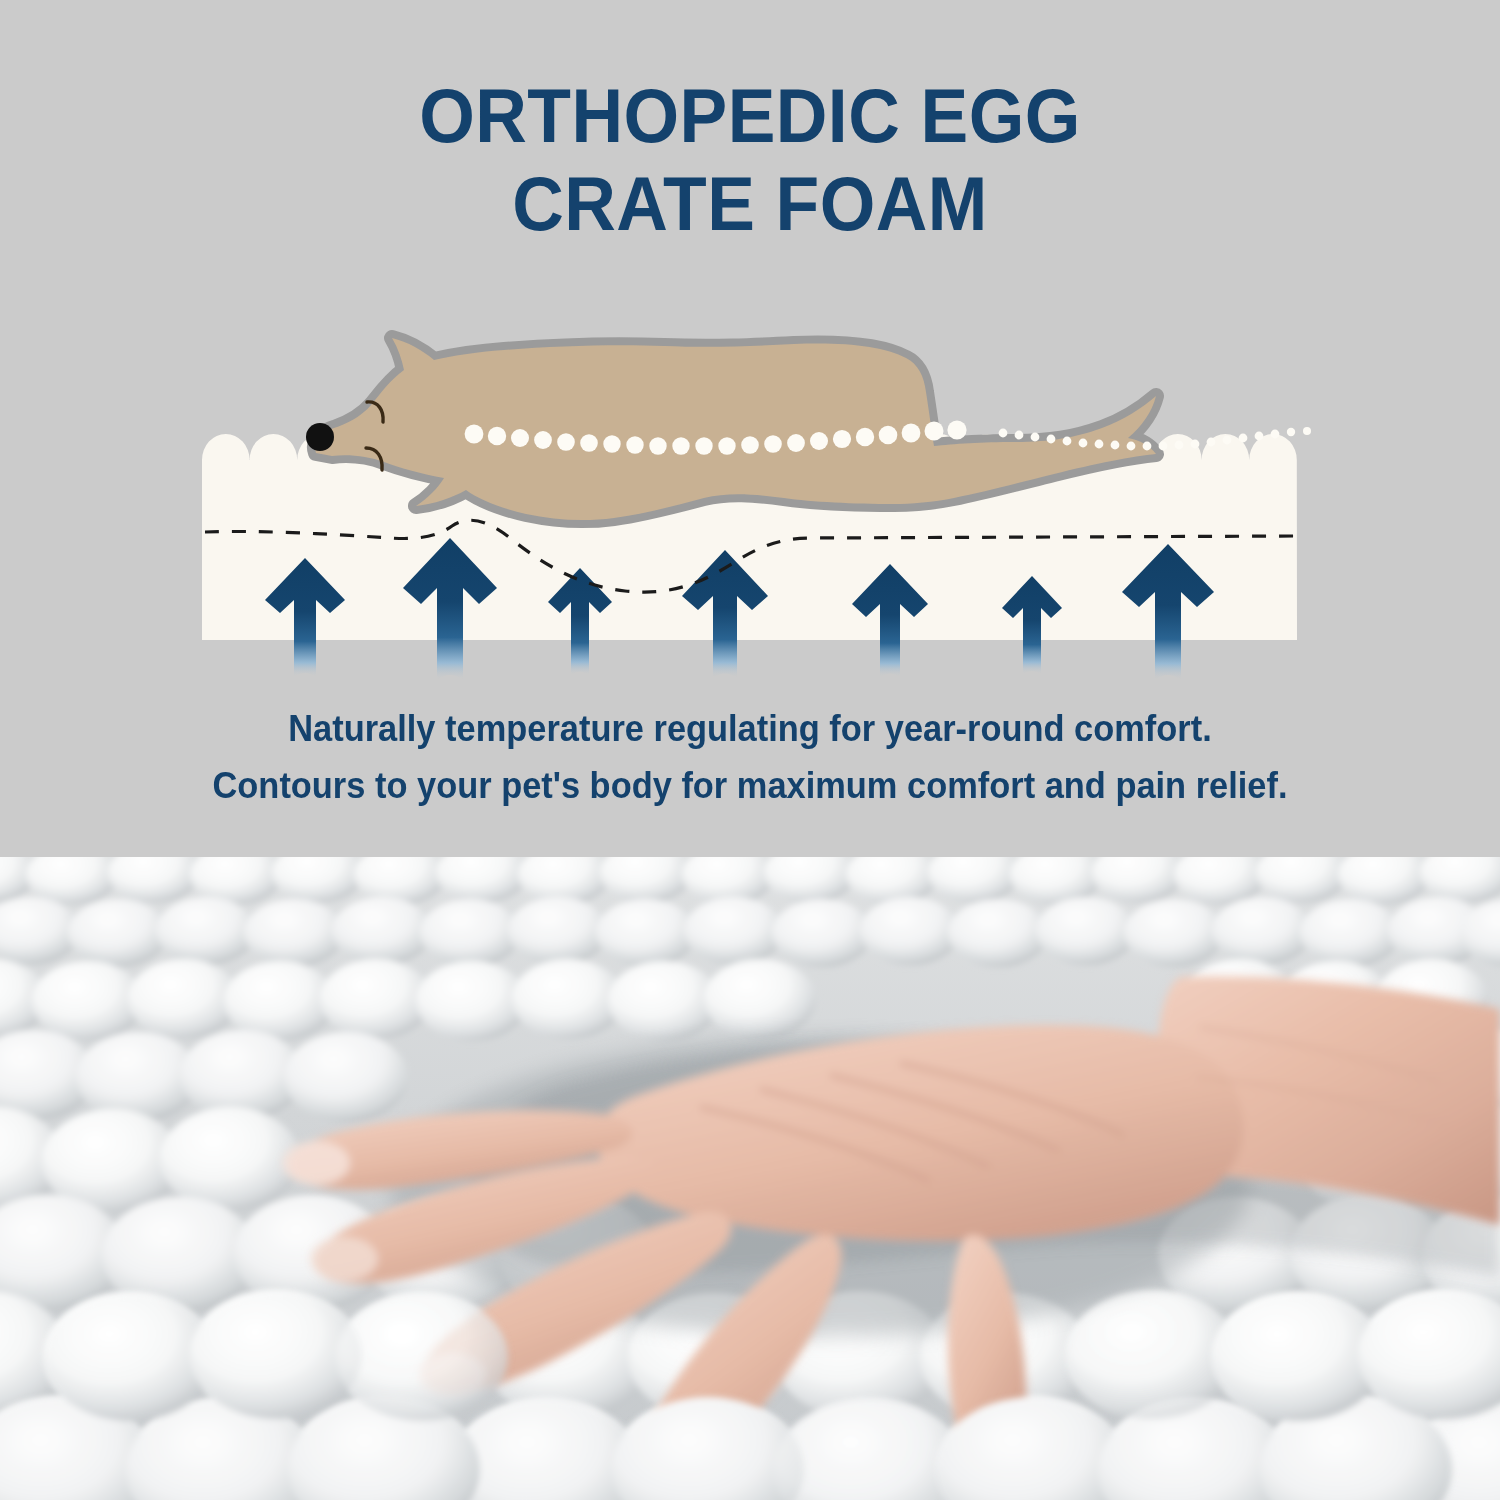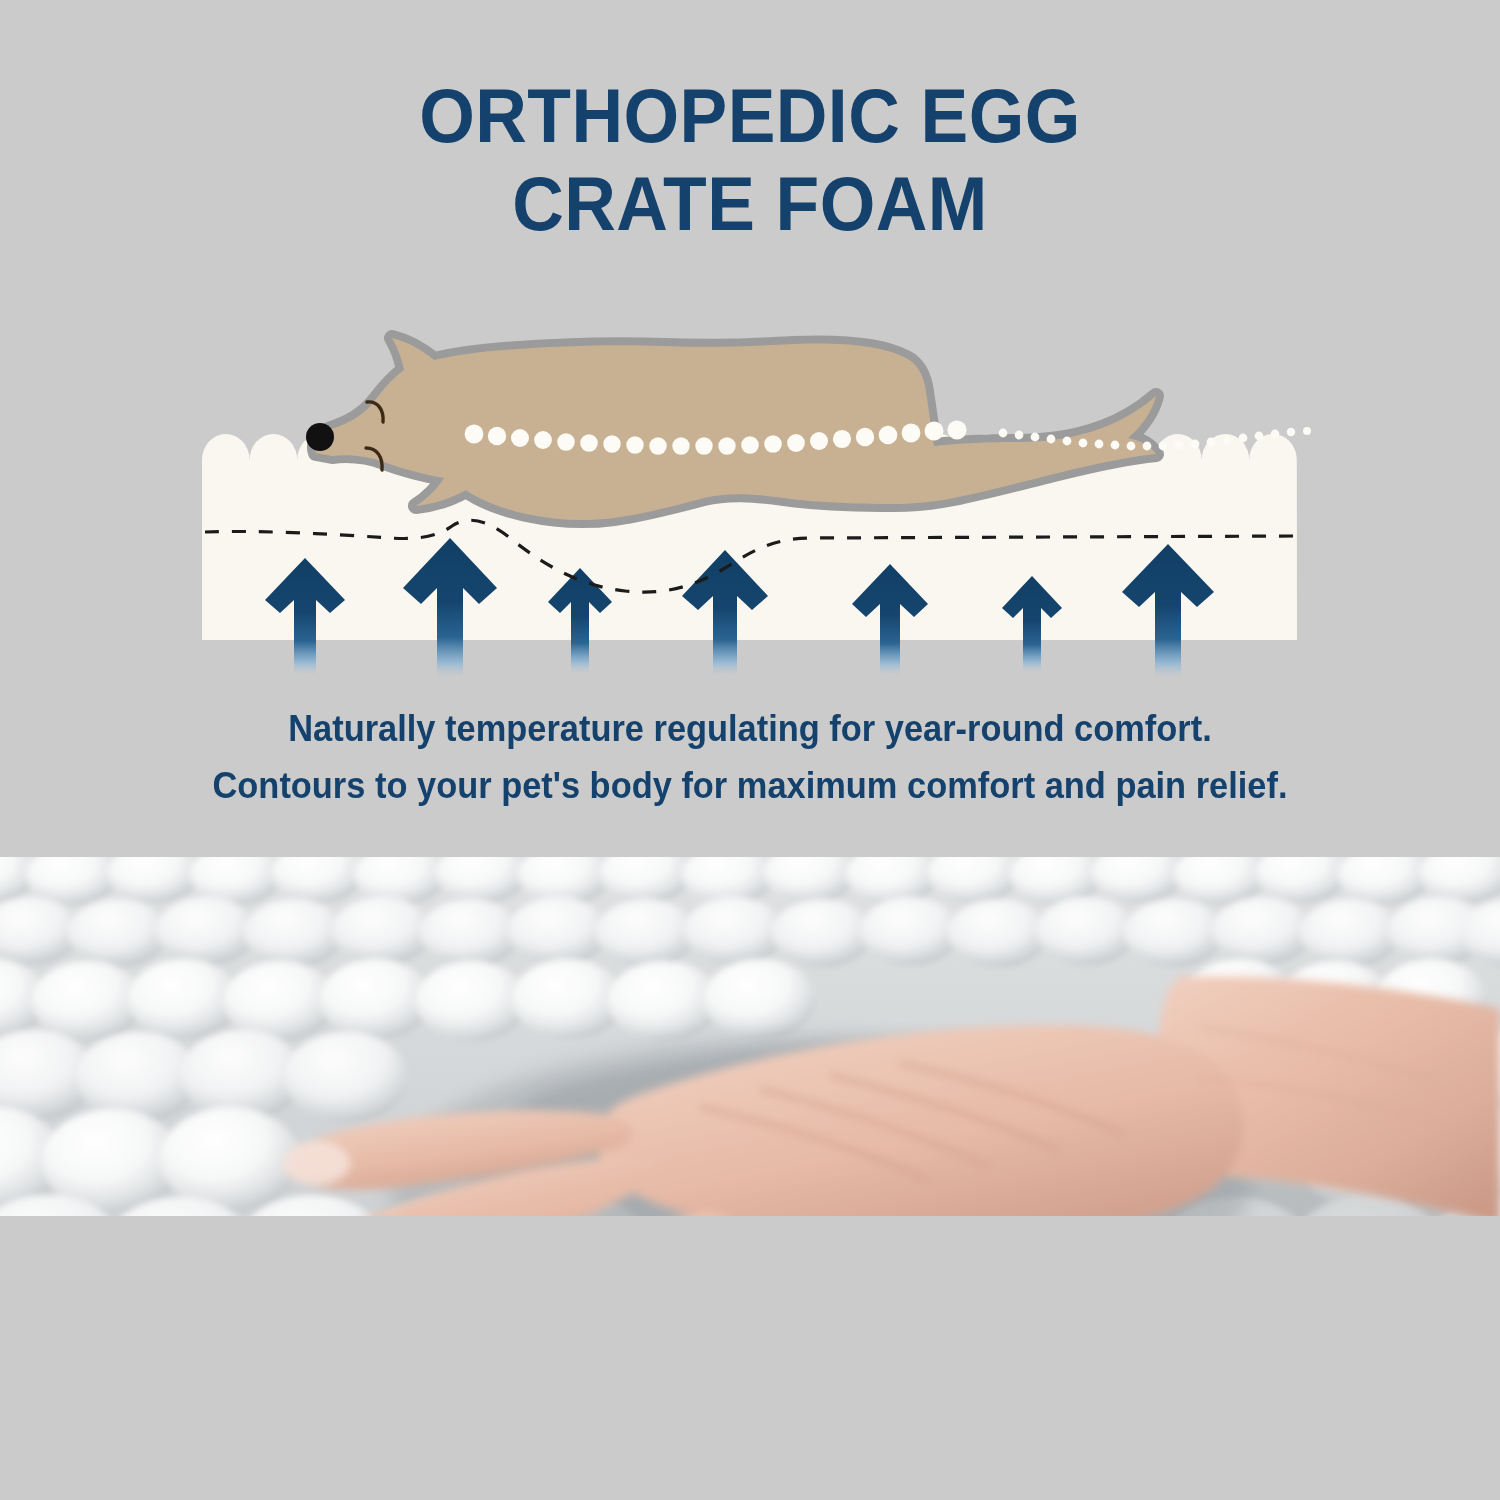--- a/index.html
+++ b/index.html
@@ -3,21 +3,21 @@
 <meta charset="utf-8">
 <title>Orthopedic Egg Crate Foam</title>
 <style>
   html,body{margin:0;padding:0;}
   body{
     width:1500px;height:1500px;
     font-family:"Liberation Sans", sans-serif;
     background:#cbcbcb;
     overflow:hidden;
   }
-  #page{position:relative;width:1500px;height:1216px;overflow:hidden;}
+  #page{position:relative;width:1500px;height:1500px;overflow:hidden;}
 
   
   .top-panel{
     position:absolute;left:0;top:0;width:1500px;height:857px;
     background:#cbcbcb;
   }
   .headline{
     position:absolute;left:0;top:72px;width:1500px;
     text-align:center;
     color:#14426d;

